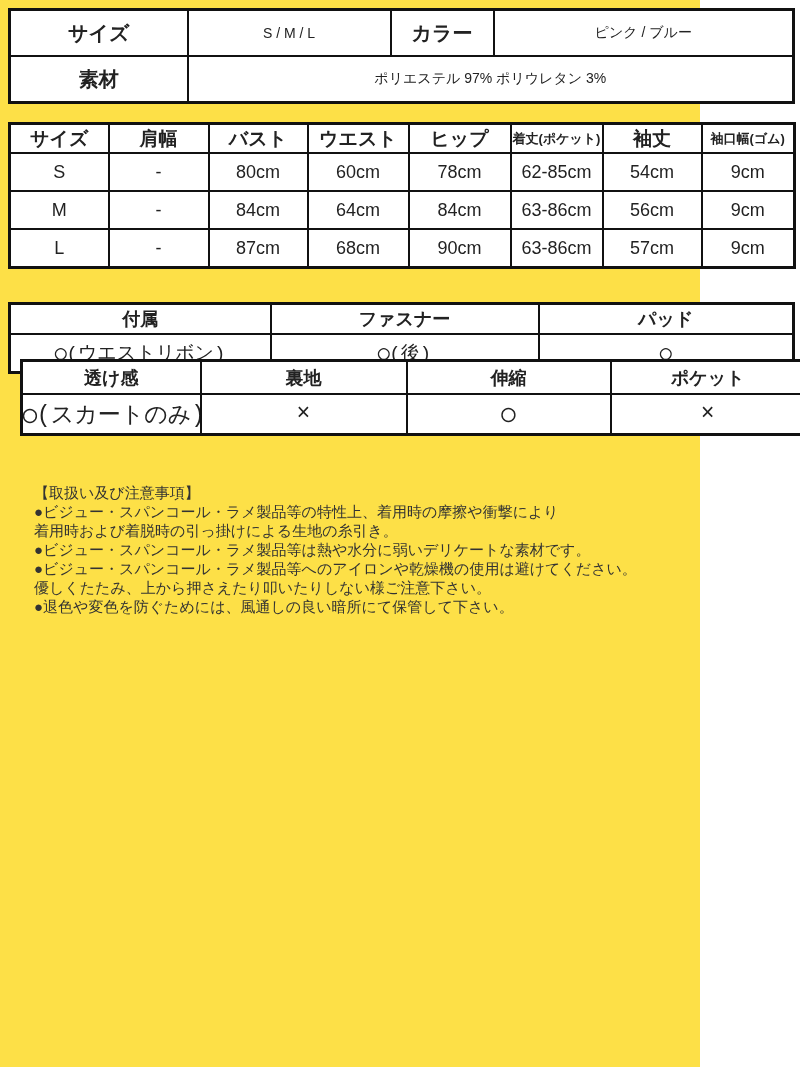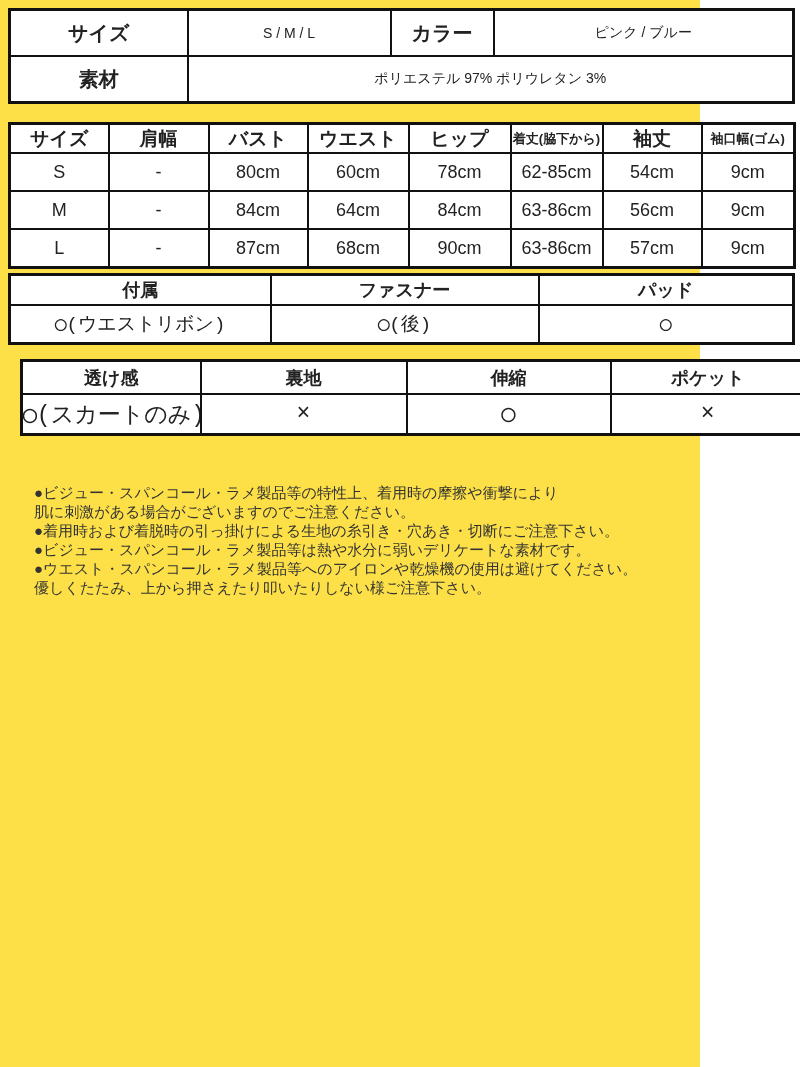--- a/index.html
+++ b/index.html
@@ -24,21 +24,21 @@
   .t1 td { height:44px; font-size:14px; }
   .t1 td.hd { font-size:20px; }
 
   
   .t2 { left:8px; top:122px; width:785px; }
   .t2 tr.hrow td { height:27px; font-size:19px; }
   .t2 tr.hrow td.sm { font-size:13px; }
   .t2 tr.drow td { height:36px; font-size:18px; }
 
   
-  .t3 { left:8px; top:273px; width:784px; }
+  .t3 { left:8px; top:302px; width:784px; }
   .t3 tr.hrow td { height:28px; font-size:18px; }
   .t3 tr.drow td { height:36px; font-size:19px;font-family:Liberation Mono, monospace; }
 
   
   .t4 { left:20px; top:359px; width:784px;font-family:Liberation Mono, monospace; }
   .t4 tr.hrow td { height:31px; font-size:18px; }
   .t4 tr.drow td { height:38px; font-size:23px; }
 
   
   .notes {
@@ -84,21 +84,21 @@
         <col style="width:99px">
         <col style="width:93px">
       </colgroup>
     <tbody>
       <tr class="hrow">
         <td class="hd">サイズ</td>
         <td class="hd">肩幅</td>
         <td class="hd">バスト</td>
         <td class="hd">ウエスト</td>
         <td class="hd">ヒップ</td>
-        <td class="hd sm">着丈(脇下から)</td>
+        <td class="hd sm">着丈(ポケット)</td>
         <td class="hd">袖丈</td>
         <td class="hd sm">袖口幅(ゴム)</td>
       </tr>
       <tr class="drow">
         <td>S</td>
         <td>-</td>
         <td>80cm</td>
         <td>60cm</td>
         <td>78cm</td>
         <td>62-85cm</td>
@@ -165,21 +165,22 @@
       <tr class="drow">
         <td>◯(スカートのみ)</td>
         <td>×</td>
         <td>◯</td>
         <td>×</td>
       </tr>
     </tbody>
   </table>
 
   <div class="notes">
+    <div>【取扱い及び注意事項】</div>
     <div>●ビジュー・スパンコール・ラメ製品等の特性上、着用時の摩擦や衝撃により</div>
-    <div>肌に刺激がある場合がございますのでご注意ください。</div>
-    <div>●着用時および着脱時の引っ掛けによる生地の糸引き・穴あき・切断にご注意下さい。</div>
+    <div>着用時および着脱時の引っ掛けによる生地の糸引き。</div>
     <div>●ビジュー・スパンコール・ラメ製品等は熱や水分に弱いデリケートな素材です。</div>
-    <div>●ウエスト・スパンコール・ラメ製品等へのアイロンや乾燥機の使用は避けてください。</div>
+    <div>●ビジュー・スパンコール・ラメ製品等へのアイロンや乾燥機の使用は避けてください。</div>
     <div>優しくたたみ、上から押さえたり叩いたりしない様ご注意下さい。</div>
+    <div>●退色や変色を防ぐためには、風通しの良い暗所にて保管して下さい。</div>
   </div>
 
 </div>
 
 </body></html>

